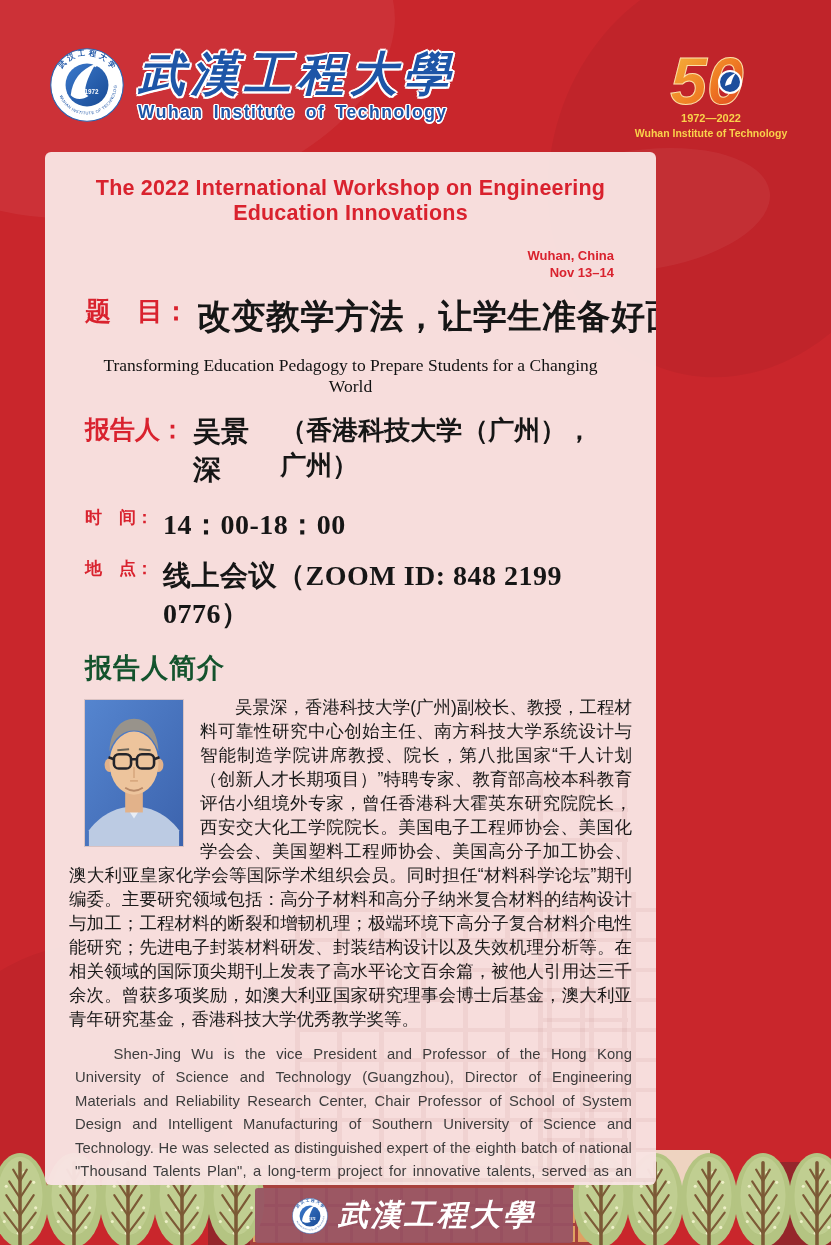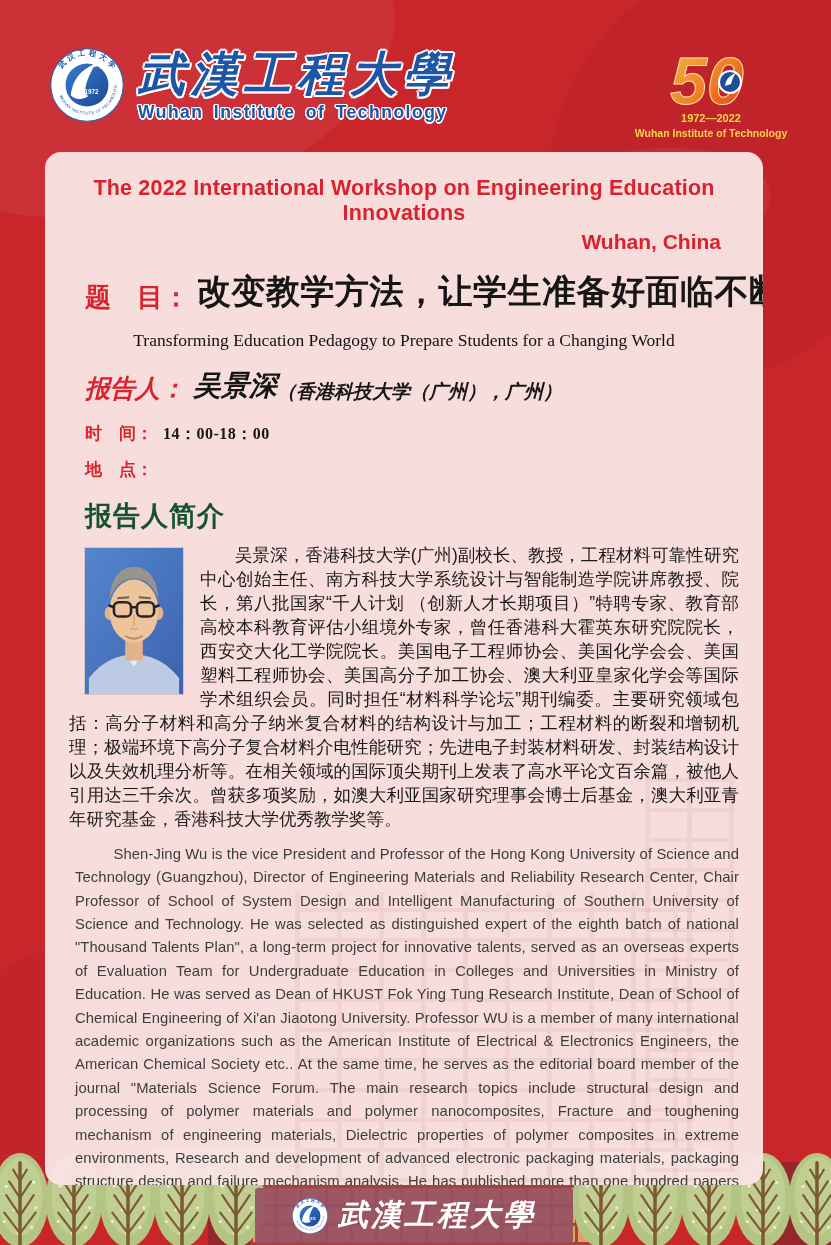--- a/index.html
+++ b/index.html
@@ -34,60 +34,60 @@
   .uni-en {
     margin-top:3px; font-size:17.5px; font-weight:bold; color:#1d55a7;
     letter-spacing:1.5px; word-spacing:4px; white-space:nowrap;
     text-shadow:-1.5px 0 0 #fff, 1.5px 0 0 #fff, 0 -1.5px 0 #fff, 0 1.5px 0 #fff,
                 -1px -1px 0 #fff, 1px 1px 0 #fff, -1px 1px 0 #fff, 1px -1px 0 #fff;
   }
   .anniv { position:absolute; right:36px; top:44px; width:168px; height:102px; }
 
   
   .card {
-    position:absolute; left:45px; top:152px; width:718px; height:1033px;
+    position:absolute; left:45px; top:152px; width:611px; height:1033px;
     background:rgba(248,227,226,0.97);
-    border-radius:16px; z-index:5; overflow:hidden;
+    border-radius:6px; z-index:5; overflow:hidden;
     padding:24px 40px 0 40px;
   }
   .card-wm {
     position:absolute; opacity:0.05; pointer-events:none;
     background:
       repeating-linear-gradient(90deg, #7a2020 0 5px, transparent 5px 42px),
       repeating-linear-gradient(0deg,  #7a2020 0 4px, transparent 4px 30px);
   }
   .card-wm.w1 { left:250px; top:740px; width:400px; height:290px; }
   .card-wm.w2 { right:28px; top:620px; width:90px; height:400px; }
 
   .workshop-title {
     color:#d9222e; font-weight:bold; font-size:21.5px; line-height:1.15;
     text-align:center; letter-spacing:0.2px;
   }
-  .event-meta { text-align:right; color:#d9222e; font-weight:bold; font-size:21px; line-height:1.25; margin-top:4px; padding-right:2px; }
-
-  .row { display:flex; align-items:flex-end; position:relative; }
+  .event-meta { text-align:right; color:#d9222e; font-weight:bold; font-size:13px; line-height:1.25; margin-top:23px; padding-right:2px; }
+
+  .row { display:flex; align-items:flex-start; position:relative; }
   .row-label { color:#d9222e; font-weight:bold; flex:0 0 auto; white-space:pre; }
   .topic-row { margin-top:13px; }
   .topic-row .row-label { font-size:26px; }
   .topic-cn { font-size:34px; font-weight:bold; margin-left:8px; white-space:nowrap; letter-spacing:0.5px; }
   .topic-en {
     font-family:"Liberation Serif", serif; font-size:17.5px; text-align:center;
     margin-top:15px; color:#121212;
   }
-  .speaker-row { margin-top:16px;font-style:italic; }
+  .speaker-row { margin-top:16px; }
   .speaker-row .row-label { font-size:25px; }
   .speaker-name { font-size:28px; font-weight:bold; margin-left:8px; }
-  .speaker-affil { font-size:19px; font-weight:bold; margin-left:0; }
+  .speaker-affil { font-size:26px; font-weight:bold; margin-left:15px; }
   .speaker-en {
     font-family:"Liberation Serif", serif; font-size:15.5px; margin:3px 0 0 132px; color:#121212;
   }
   .time-row { margin-top:17px; }
   .time-row .row-label, .venue-row .row-label { font-size:17px; }
   .time-value, .venue-value {
-    font-family:"Liberation Serif", serif; font-weight:bold; font-size:16px; margin-left:10px; letter-spacing:0.5px;
+    font-family:"Liberation Serif", serif; font-weight:bold; font-size:28px; margin-left:10px; letter-spacing:0.5px;
   }
   .venue-row { margin-top:13px; }
 
   .bio-heading { color:#14532d; font-weight:bold; font-size:27px; margin-top:17px; letter-spacing:1px; }
 
   .bio-cn {
     margin:9px -16px 0 -16px;
     font-size:17.5px; line-height:24px; text-align:justify;
     color:#1a1a1a; font-weight:500; text-indent:2em;
   }
@@ -256,20 +256,21 @@
     </svg>
 </div>
 
 <div class="card">
   <div class="card-wm w1"></div>
   <div class="card-wm w2"></div>
 
   <div class="workshop-title">The 2022 International Workshop on Engineering Education Innovations</div>
   <div class="event-meta">
     <div>Wuhan, China</div>
+    <div>Nov 13–14</div>
   </div>
 
   <div class="row topic-row">
     <span class="row-label">题　目：</span>
     <span class="topic-cn">改变教学方法，让学生准备好面临不断变化的世界</span>
   </div>
   <div class="topic-en">Transforming Education Pedagogy to Prepare Students for a Changing World</div>
 
   <div class="row speaker-row">
     <span class="row-label">报告人：</span>
@@ -277,20 +278,21 @@
     <span class="speaker-affil">（香港科技大学（广州），广州）</span>
   </div>
 
   <div class="row time-row">
     <span class="row-label">时　间：</span>
     <span class="time-value">14：00-18：00</span>
   </div>
 
   <div class="row venue-row">
     <span class="row-label">地　点：</span>
+    <span class="venue-value">线上会议（ZOOM ID: 848 2199 0776）</span>
   </div>
 
   <div class="bio-heading">报告人简介</div>
 
   <div class="bio-cn">
     <svg class="speaker-photo" viewBox="0 0 100 148" preserveAspectRatio="none">
       <defs>
         <linearGradient id="gPhoto" x1="0" y1="0" x2="1" y2="1">
           <stop offset="0" stop-color="#5585cf"></stop>
             <stop offset="1" stop-color="#3c63ad"></stop>

